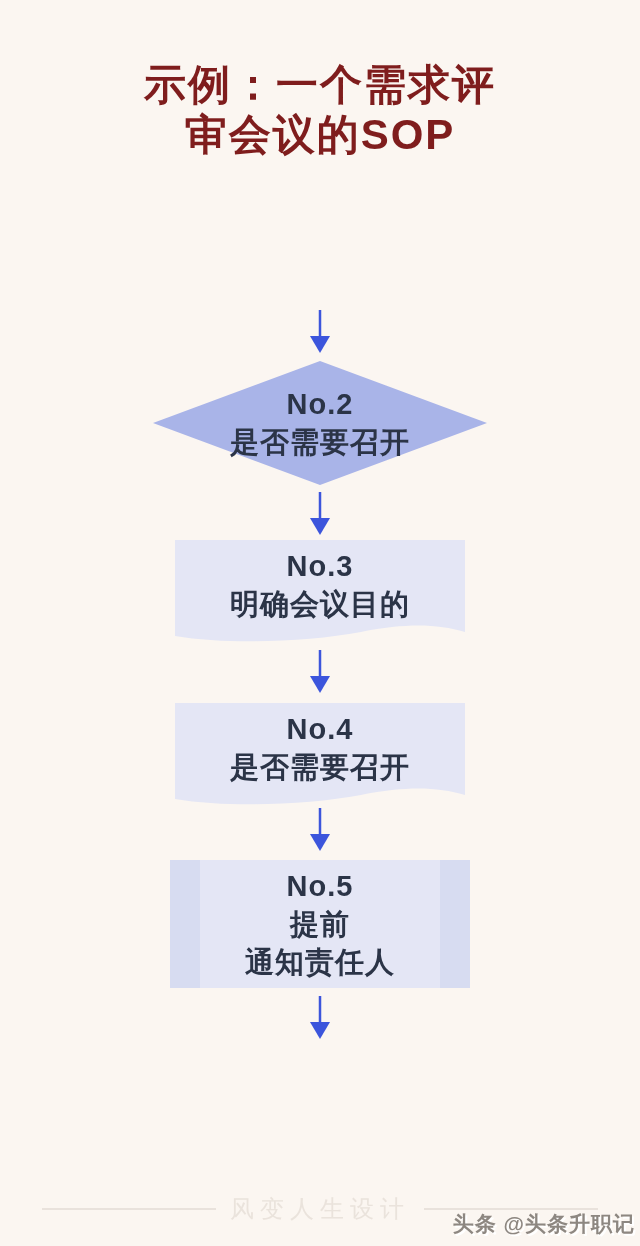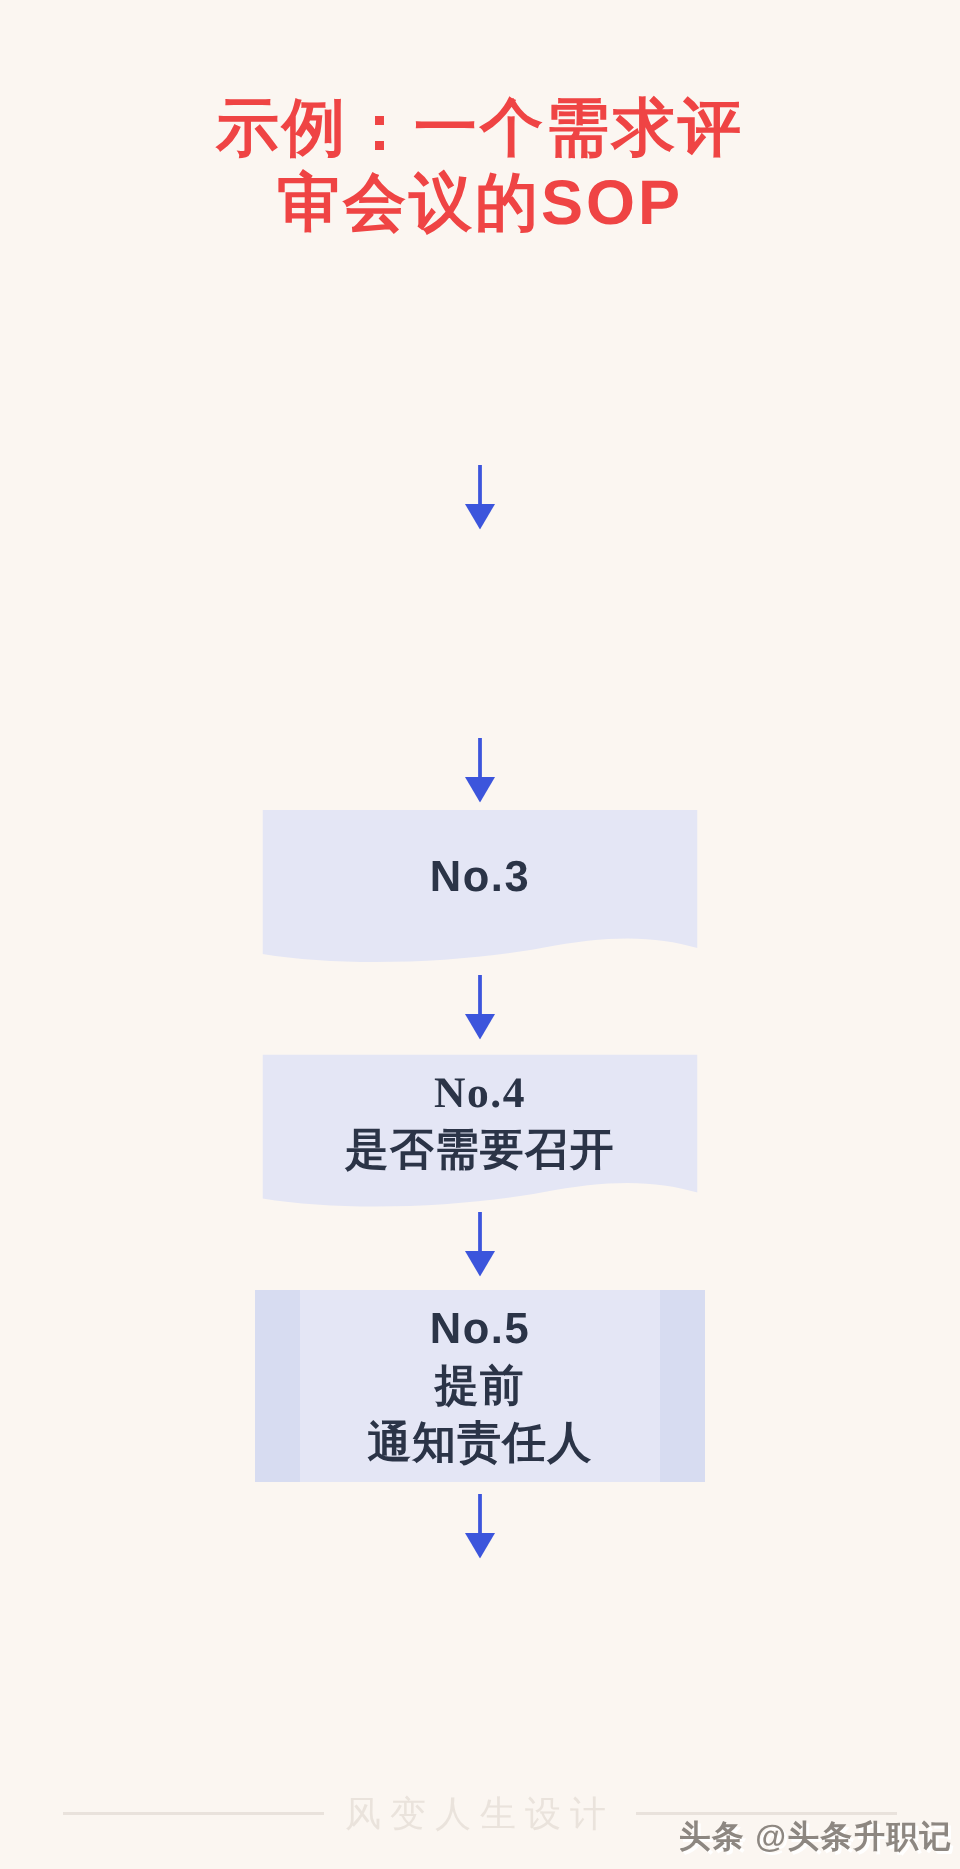--- a/index.html
+++ b/index.html
@@ -58,21 +58,21 @@
     background: #A9B4E8;
   }
 
   
   .node-decision { left: 153px; top: 361px; width: 334px; height: 124px; }
 
   
   .node-doc { width: 290px; height: 104px; }
   .node-doc .node-text { padding-bottom: 14px; }
   .node-doc3 { left: 175px; top: 540px; }
-  .node-doc4 { left: 175px; top: 703px; font-family: Liberation Serif, serif; }
+  .node-doc4 { left: 175px; top: 703px; }
   .node-doc6 { left: 175px; top: 1043px; }
 
   
   .node-predef {
     left: 170px; top: 860px;
     width: 300px; height: 128px;
     background: #E4E6F5;
   }
   .node-predef .side-bar {
     position: absolute;
@@ -124,43 +124,53 @@
     color: #8D8781;
     text-shadow: 2px 2px 0 #ffffff;
     white-space: nowrap;
   }
 </style>
 </head>
 <body>
 
 <div class="canvas" style="background-color: rgb(251, 246, 241);">
 
-  <div class="title" style="color: #ef4444;">
+  <div class="title" style="color: #7f1d1d;">
     <div>示例：一个需求评</div>
     <div>审会议的SOP</div>
   </div>
 
 
   <svg class="flow-arrow arrow-1" viewBox="0 0 22 43">
     <rect x="9.75" y="0" width="2.5" height="28" fill="#3C55DC"></rect>
     <polygon points="1,26 21,26 11,43" fill="#3C55DC"></polygon>
   </svg>
 
+  <div class="node node-decision">
+    <svg class="shape" width="334" height="124" viewBox="0 0 334 124" preserveAspectRatio="none">
+      <polygon points="167,0 334,62 167,124 0,62" fill="#A9B4E8"></polygon>
+    </svg>
+    <div class="node-text" style="color: rgb(43, 52, 71);">
+      <div class="node-line">No.2</div>
+      <div class="node-line">是否需要召开</div>
+    </div>
+  </div>
 
   <svg class="flow-arrow arrow-2" viewBox="0 0 22 43">
     <rect x="9.75" y="0" width="2.5" height="28" fill="#3C55DC"></rect>
     <polygon points="1,26 21,26 11,43" fill="#3C55DC"></polygon>
   </svg>
 
   <div class="node node-doc node-doc3">
     <svg class="shape" width="290" height="104" viewBox="0 0 290 104" preserveAspectRatio="none">
       <path d="M0,0 L290,0 L290,92 C262,84 232,83 186,92 C132,102 54,105 0,96 Z" fill="#E4E6F5"></path>
     </svg>
     <div class="node-text" style="color: rgb(43, 52, 71);">
       <div class="node-line">No.3</div>
+      <div class="node-line">明确会议目的</div>
     </div>
   </div>
 
   <svg class="flow-arrow arrow-3" viewBox="0 0 22 43">
     <rect x="9.75" y="0" width="2.5" height="28" fill="#3C55DC"></rect>
     <polygon points="1,26 21,26 11,43" fill="#3C55DC"></polygon>
   </svg>
 
   <div class="node node-doc node-doc4">
     <svg class="shape" width="290" height="104" viewBox="0 0 290 104" preserveAspectRatio="none">

